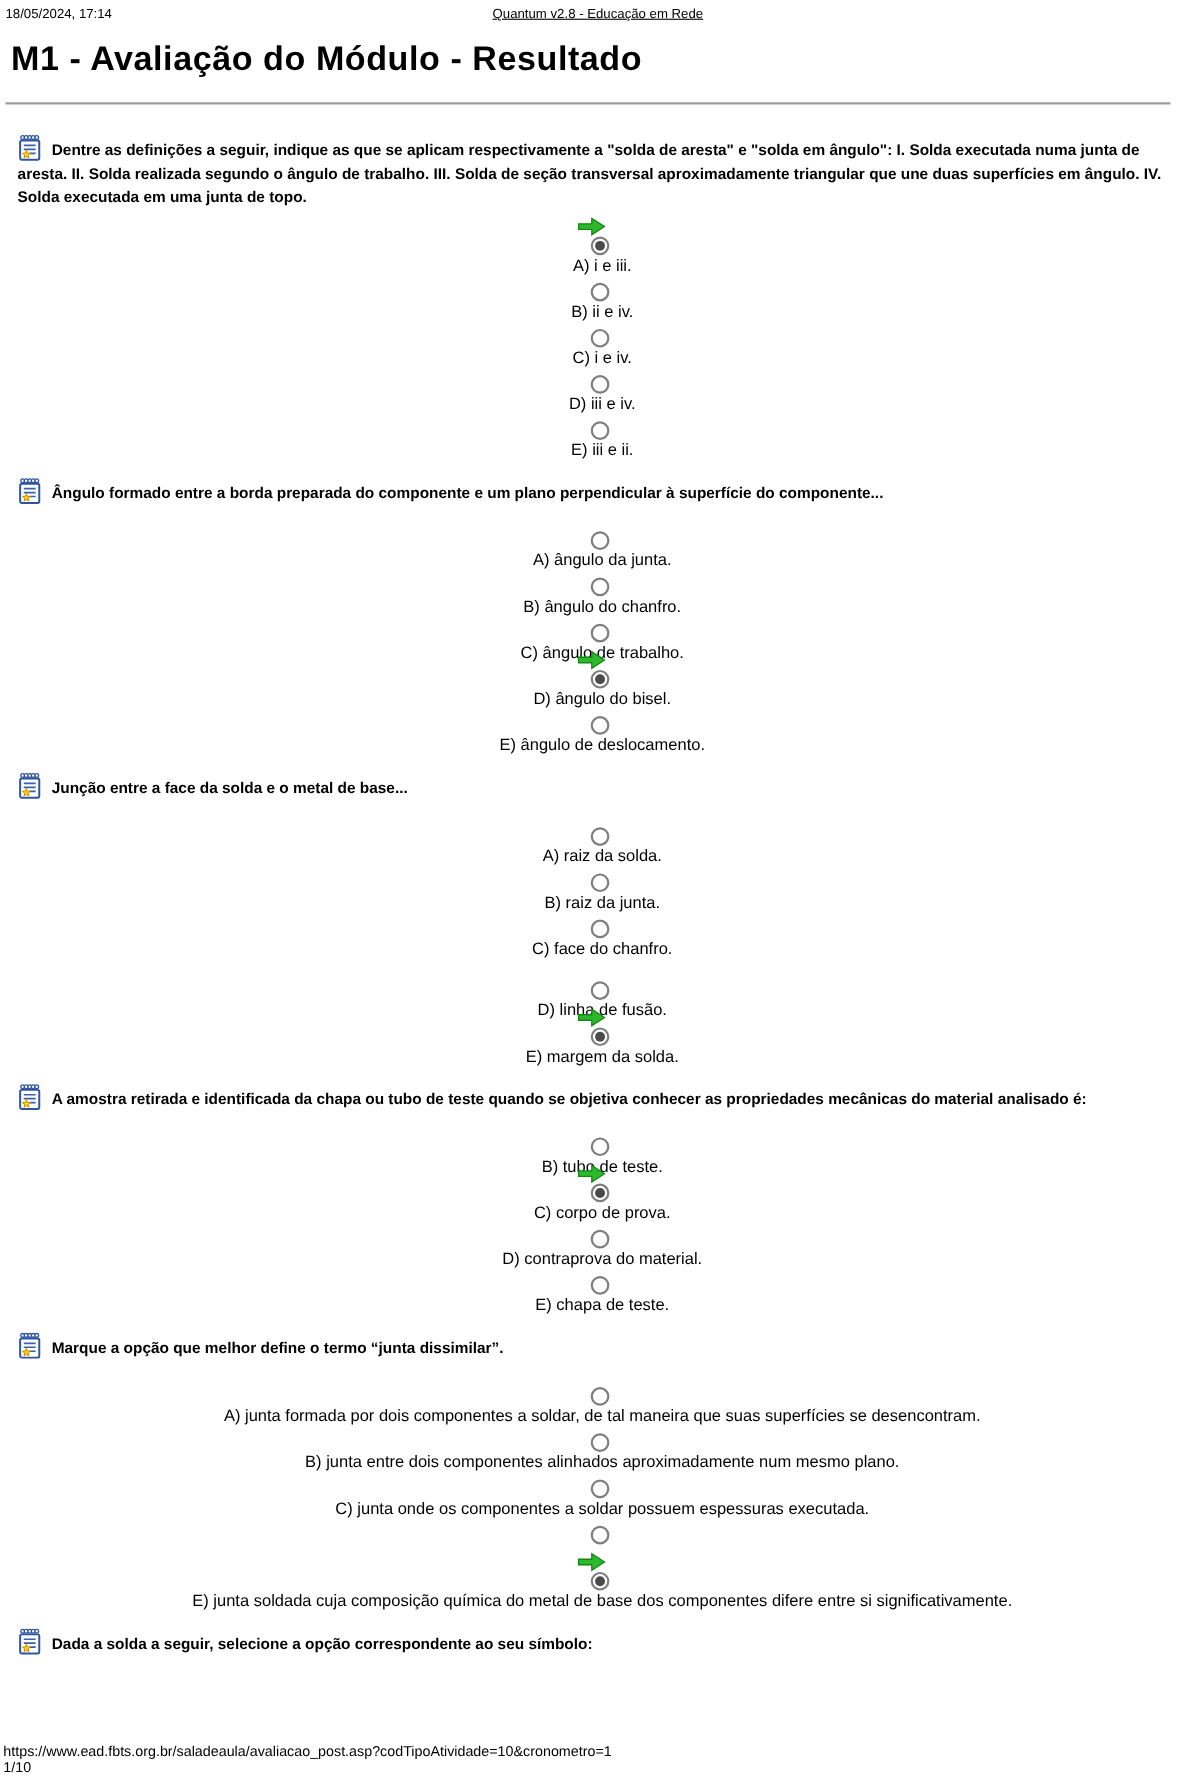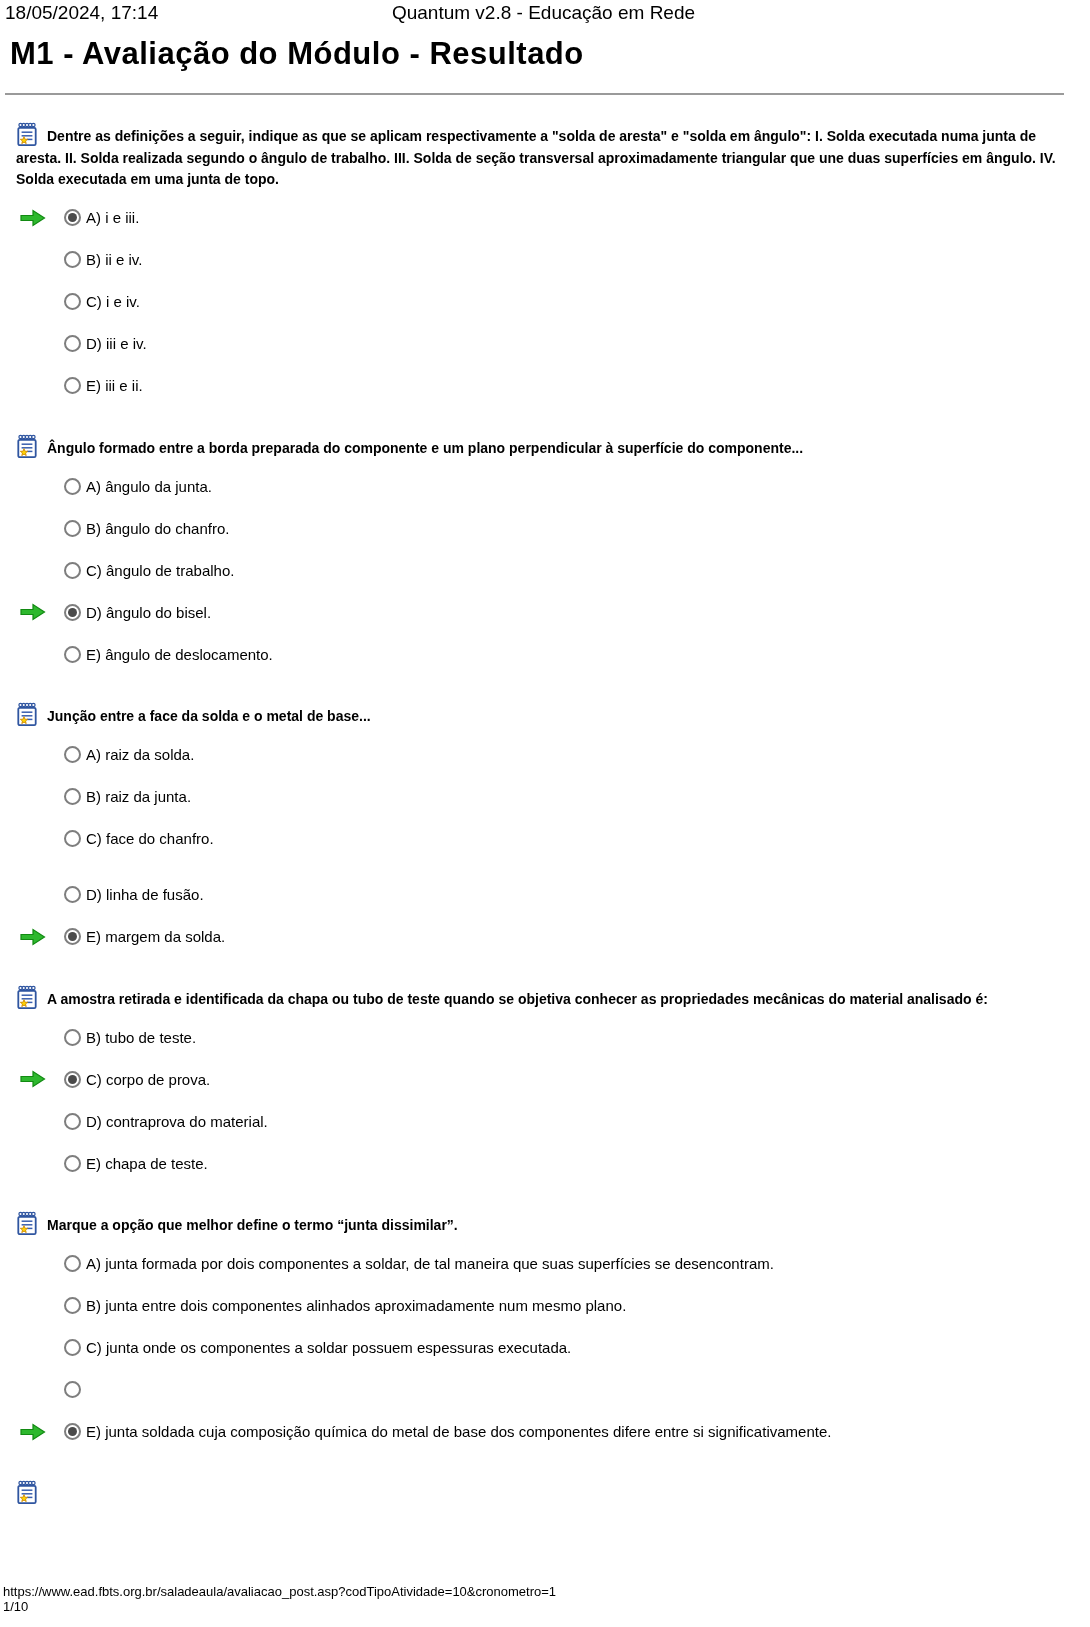--- a/index.html
+++ b/index.html
@@ -3,39 +3,39 @@
 <meta charset="utf-8">
 <style>
   * { margin:0; padding:0; box-sizing:border-box; }
   html,body { background:#fff; }
   body {
     width:1090px; height:1627px; position:relative; overflow:hidden;
     font-family:"Liberation Sans","DejaVu Sans",sans-serif; color:#000;
   }
   .print-header {
     display:grid; grid-template-columns:1fr auto 1fr;
-    padding:5px 8px 0 5px; font-size:19px; line-height:15px;gap:19px;
-  }
-  .print-header .center { text-align:center; }
+    padding:5px 8px 0 5px; font-size:12px; line-height:15px;gap:19px;
+  }
+  .print-header .center { text-align:center;text-decoration:underline; }
   .page-title {
     font-size:31px; font-weight:bold; letter-spacing:0.5px;
     margin:16px 18px 0 10px;
   }
   .divider {
     height:2px; background:#9a9a9a; border:none;
     margin:21px 26px 0 5px;
   }
   .content { padding:0 16px; }
   .question { margin-top:26px; }
   .q-text {
     font-size:14px; font-weight:bold; line-height:21.5px;
     padding-right:6px; margin-bottom:6px;
   }
   .q-icon { vertical-align:-6px; margin-right:9px; }
-  .option { display:flex; align-items:center; height:42px; }
+  .option { display:flex; align-items:center; height:42px;flex-direction:column; }
   .option.gap-before { margin-top:14px; }
   .opt-gutter {
     width:48px; padding-left:4px; flex:none;
     display:flex; align-items:center;
   }
   .arrow-icon { visibility:hidden; }
   .option.selected .arrow-icon { visibility:visible; }
   .radio {
     width:17px; height:17px; flex:none; position:relative;
     border:2px solid #7e7e7e; border-radius:50%; background:#fff;
@@ -326,21 +326,21 @@
           </svg>
         </span>
       <span class="radio"></span>
       <span class="opt-label">E) junta soldada cuja composição química do metal de base dos componentes difere entre si significativamente.</span>
     </div>
   </div>
 
   <div class="question">
     <p class="q-text"><svg class="q-icon" width="22" height="26">
           <use href="#icon-assignment"></use>
-        </svg></p>
+        </svg><span>Dada a solda a seguir, selecione a opção correspondente ao seu símbolo:</span></p>
   </div>
 
 </div>
 
 <div class="print-footer">
   <span>https://www.ead.fbts.org.br/saladeaula/avaliacao_post.asp?codTipoAtividade=10&amp;cronometro=1</span>
   <span>1/10</span>
 </div>
 
 </body></html>

